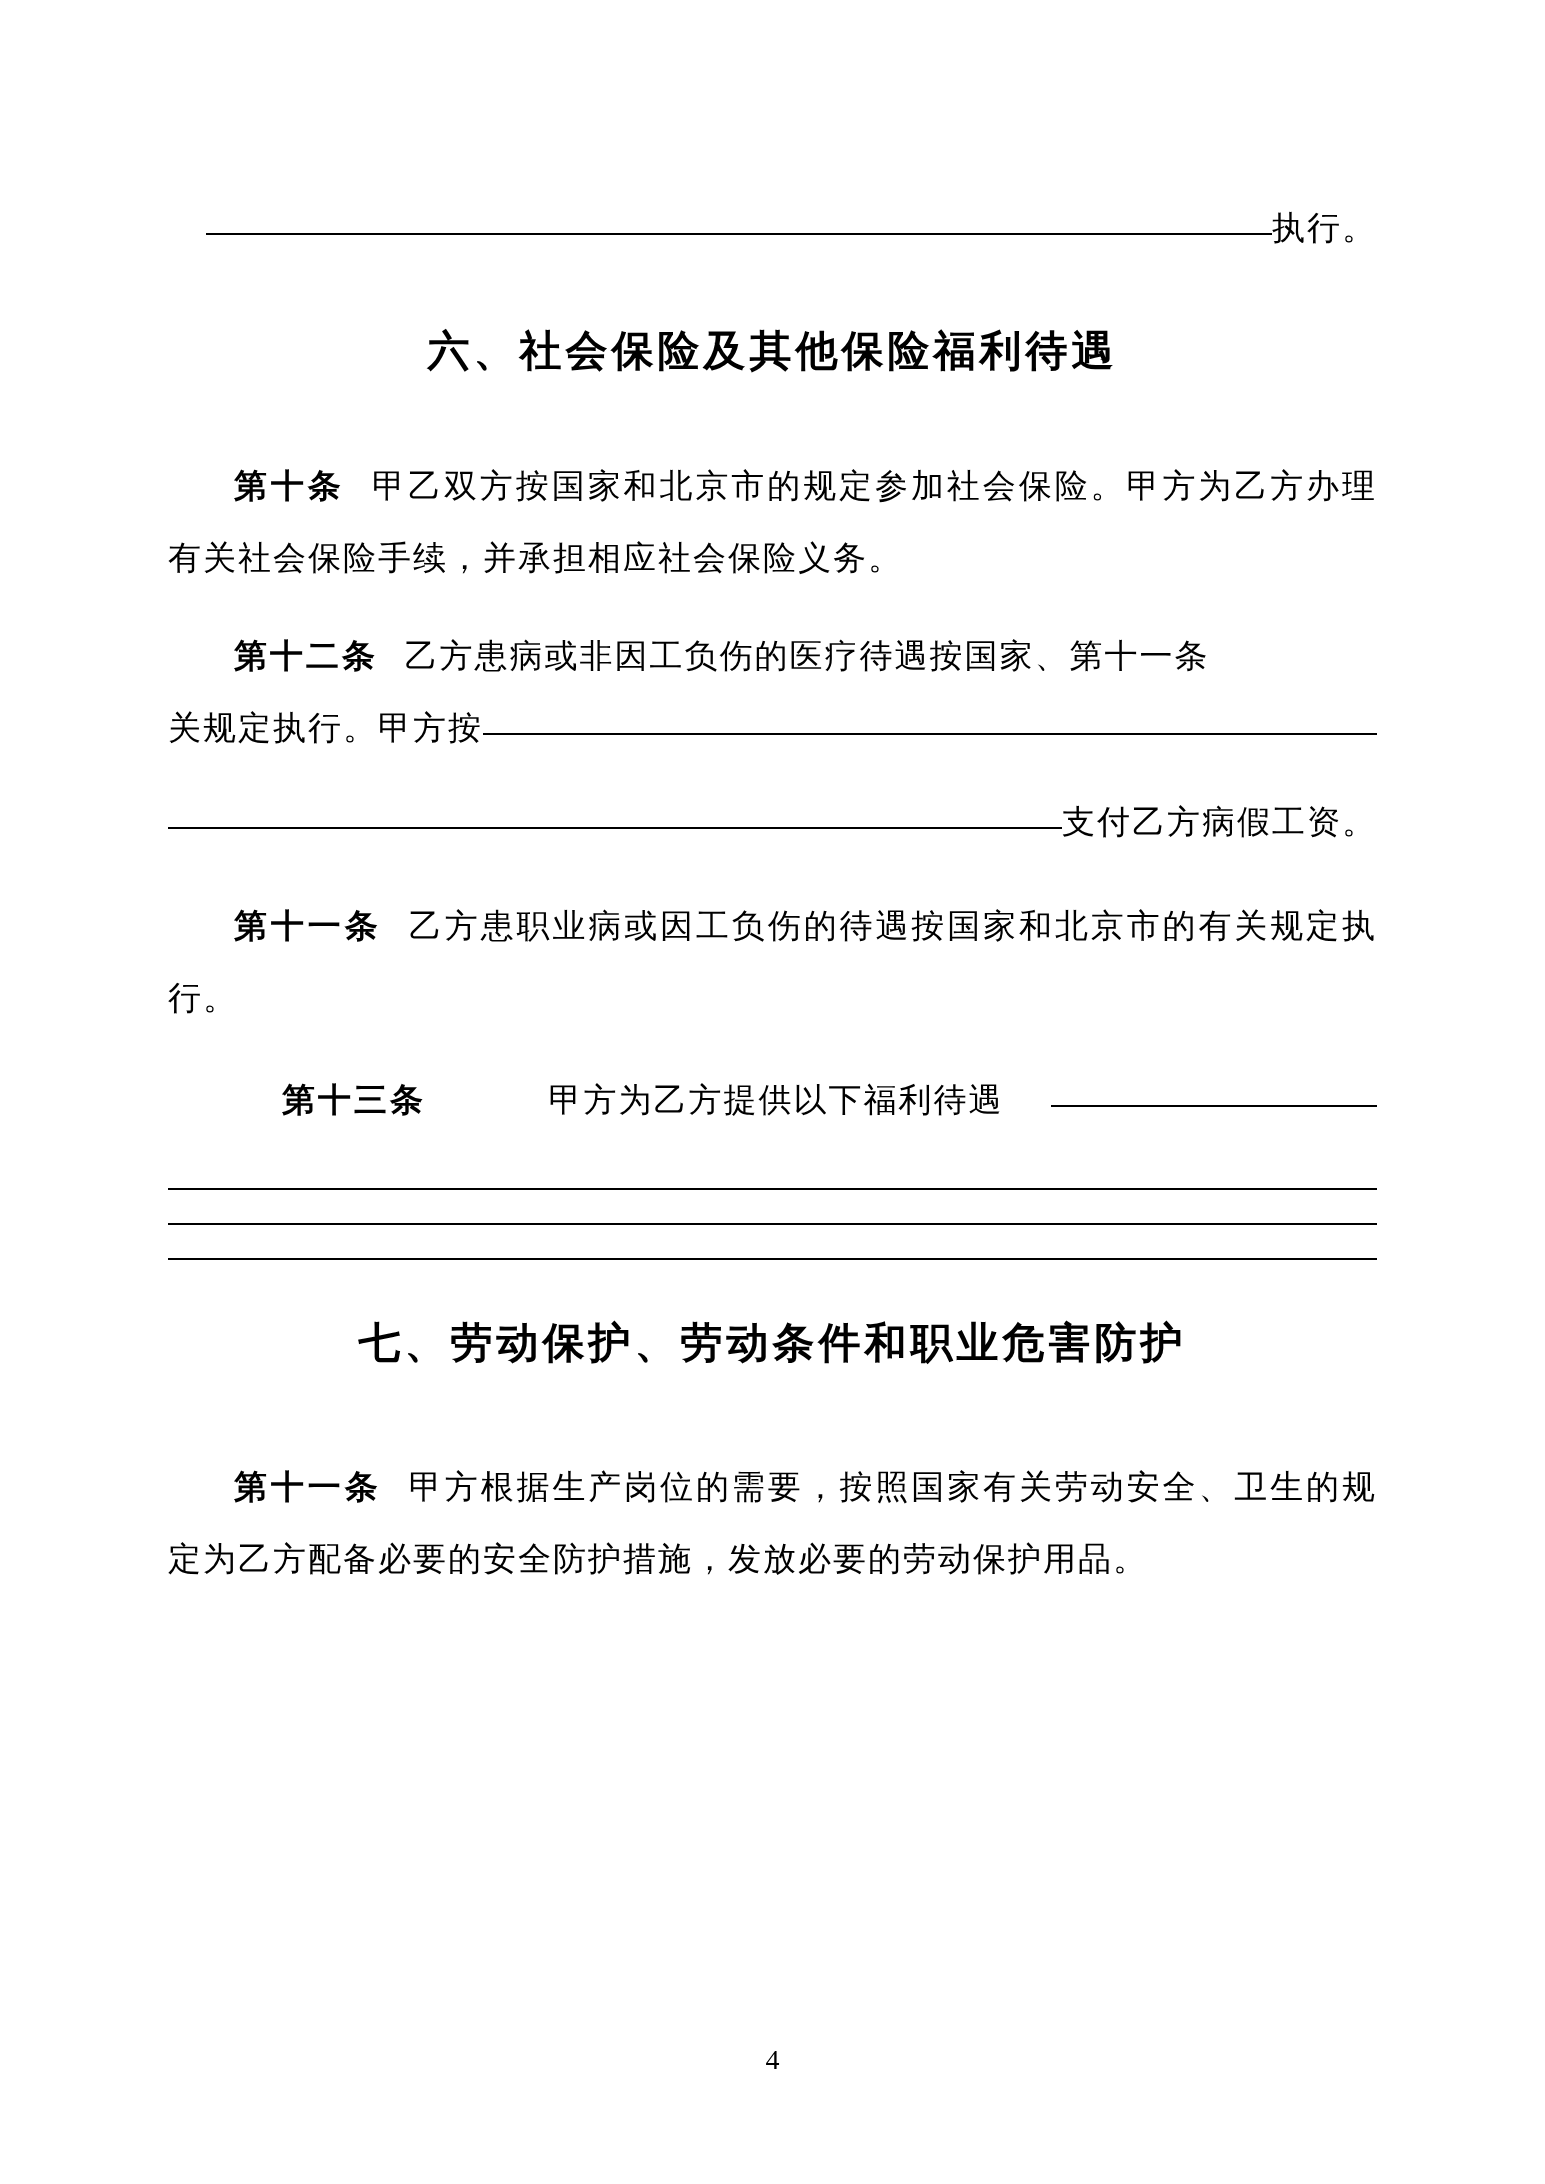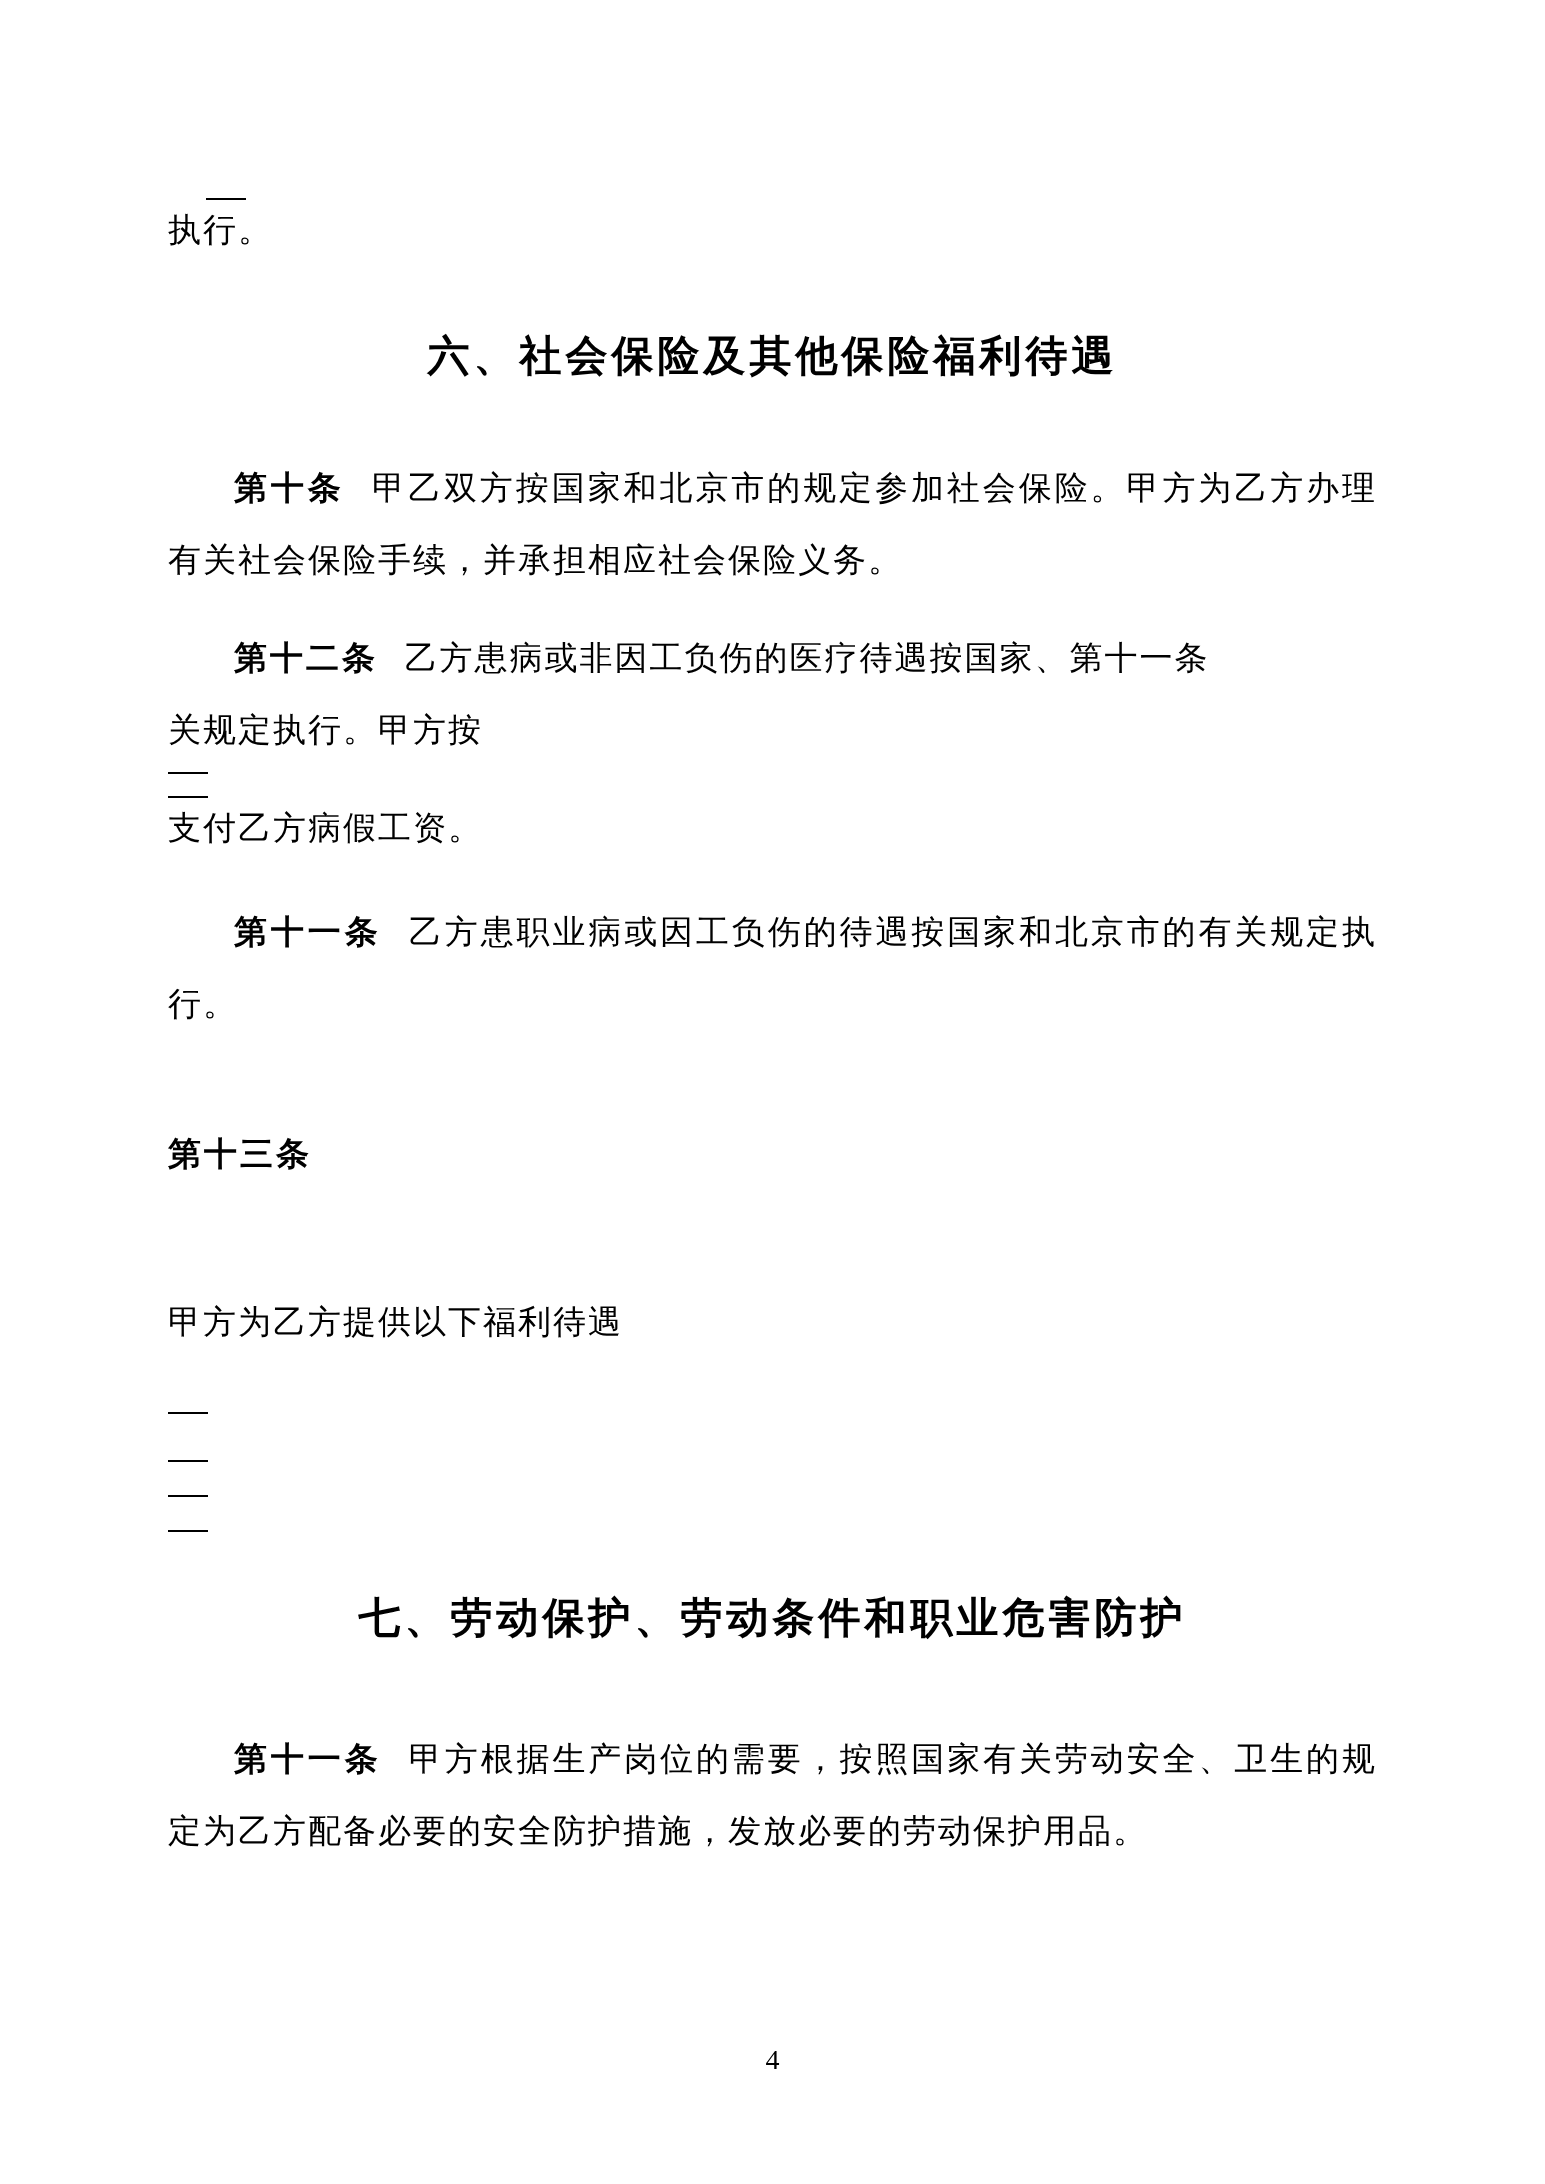--- a/index.html
+++ b/index.html
@@ -25,35 +25,35 @@
   .indent { text-indent: 2em; }
   .indent-spacer { display: inline-block; width: 2em; flex: 0 0 auto; }
 
   .label {
     font-weight: 700;
     font-family: Liberation Serif, serif;
     letter-spacing: 3px;
   }
   .labelgap { display: inline-block; width: 0.8em; }
 
-  .row { display: flex; align-items: flex-start; flex-direction: column; }
+  .row { display: flex; align-items: center; }
   .blank {
     border-bottom: 2px solid #000;
     position: relative;
     top: 6px;
     min-width: 40px;
   }
   .grow { flex: 1 1 auto; }
 
   .heading {
     text-align: center;
     font-size: 42px;
     line-height: 60px;
     font-weight: 700;
-    font-family: Liberation Serif, serif;
+    font-family: Liberation Mono, monospace;
     letter-spacing: 4px;
   }
   .heading-6 { margin-top: 60px; }
   .heading-7 { margin-top: 62px; }
 
   .art10 { margin-top: 66px; }
   .art11 { margin-top: 26px; }
   .pay-row { margin-top: 22px; }
   .art12 { margin-top: 32px; }
   .art13 { margin-top: 30px; gap: 48px; }

